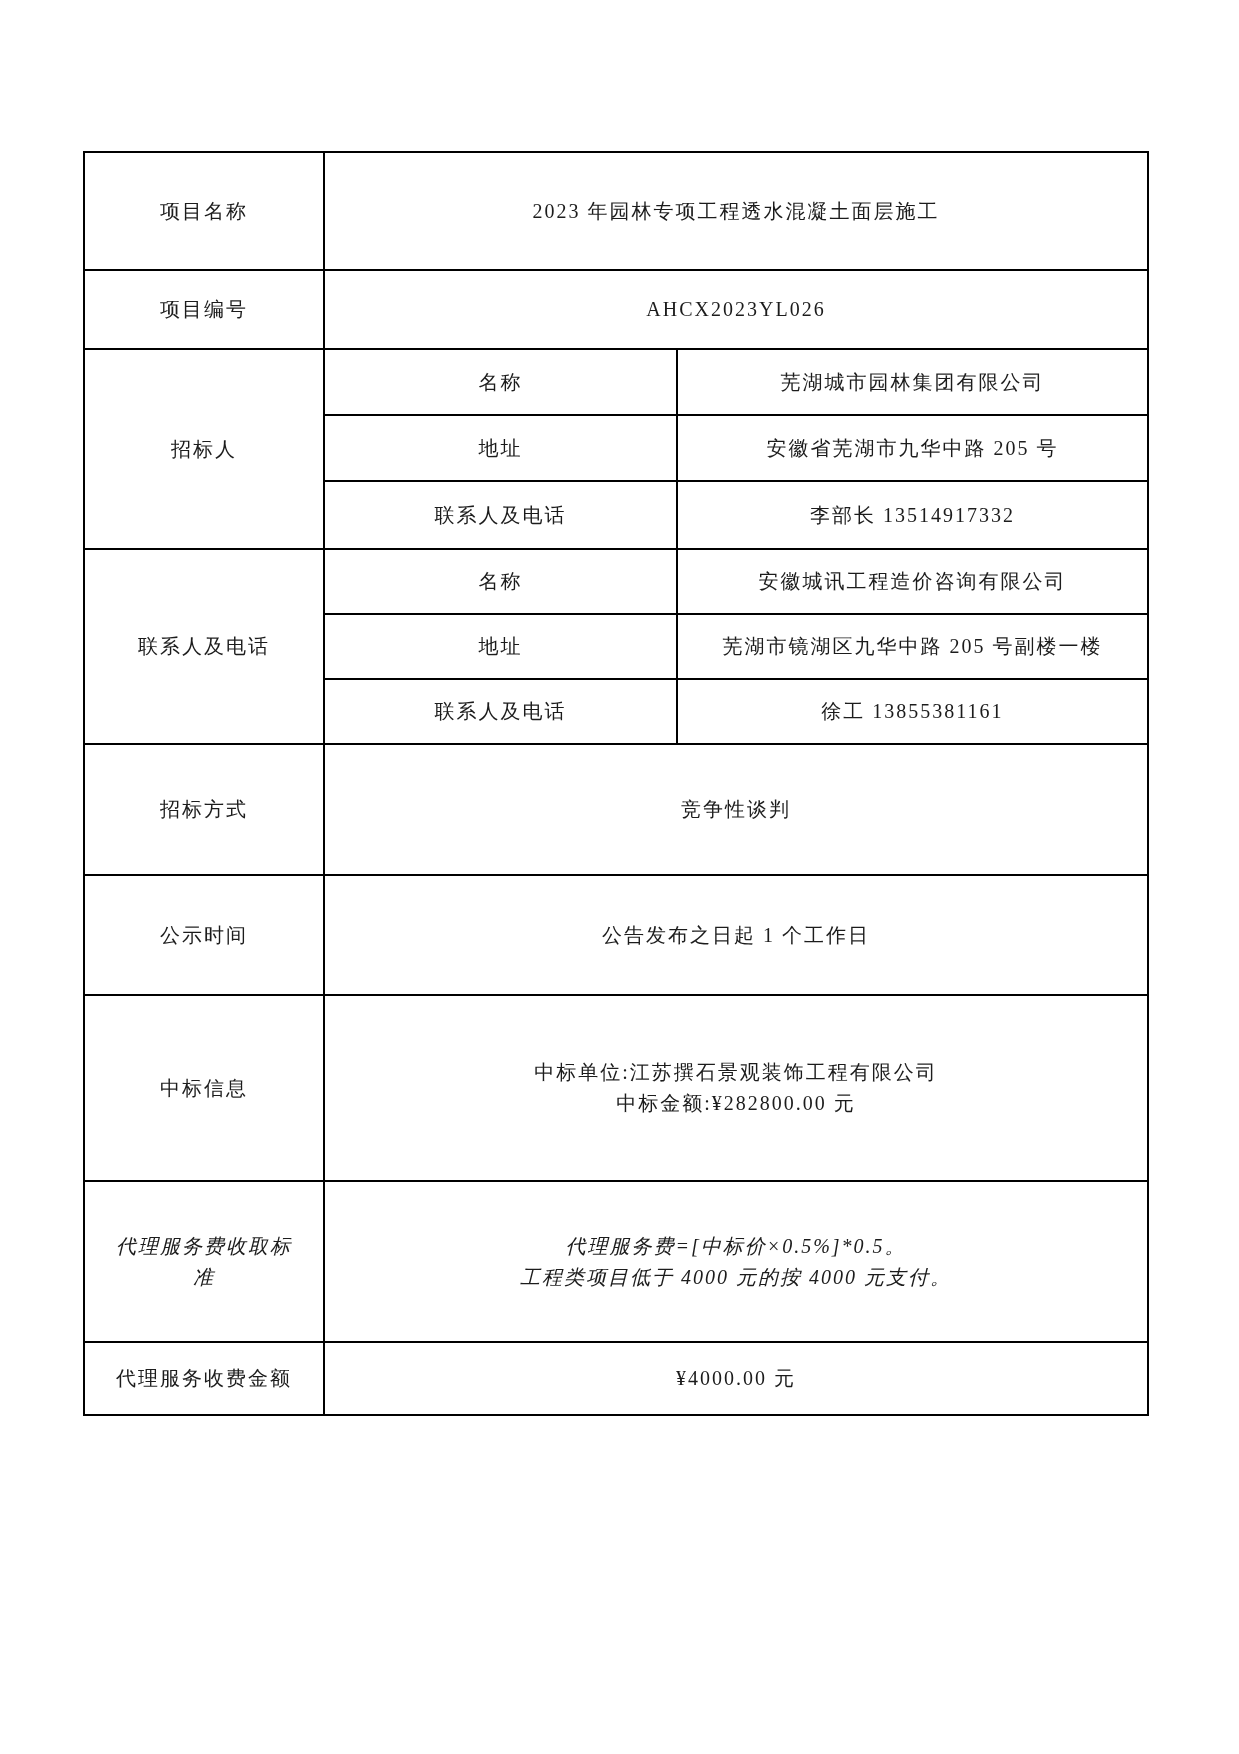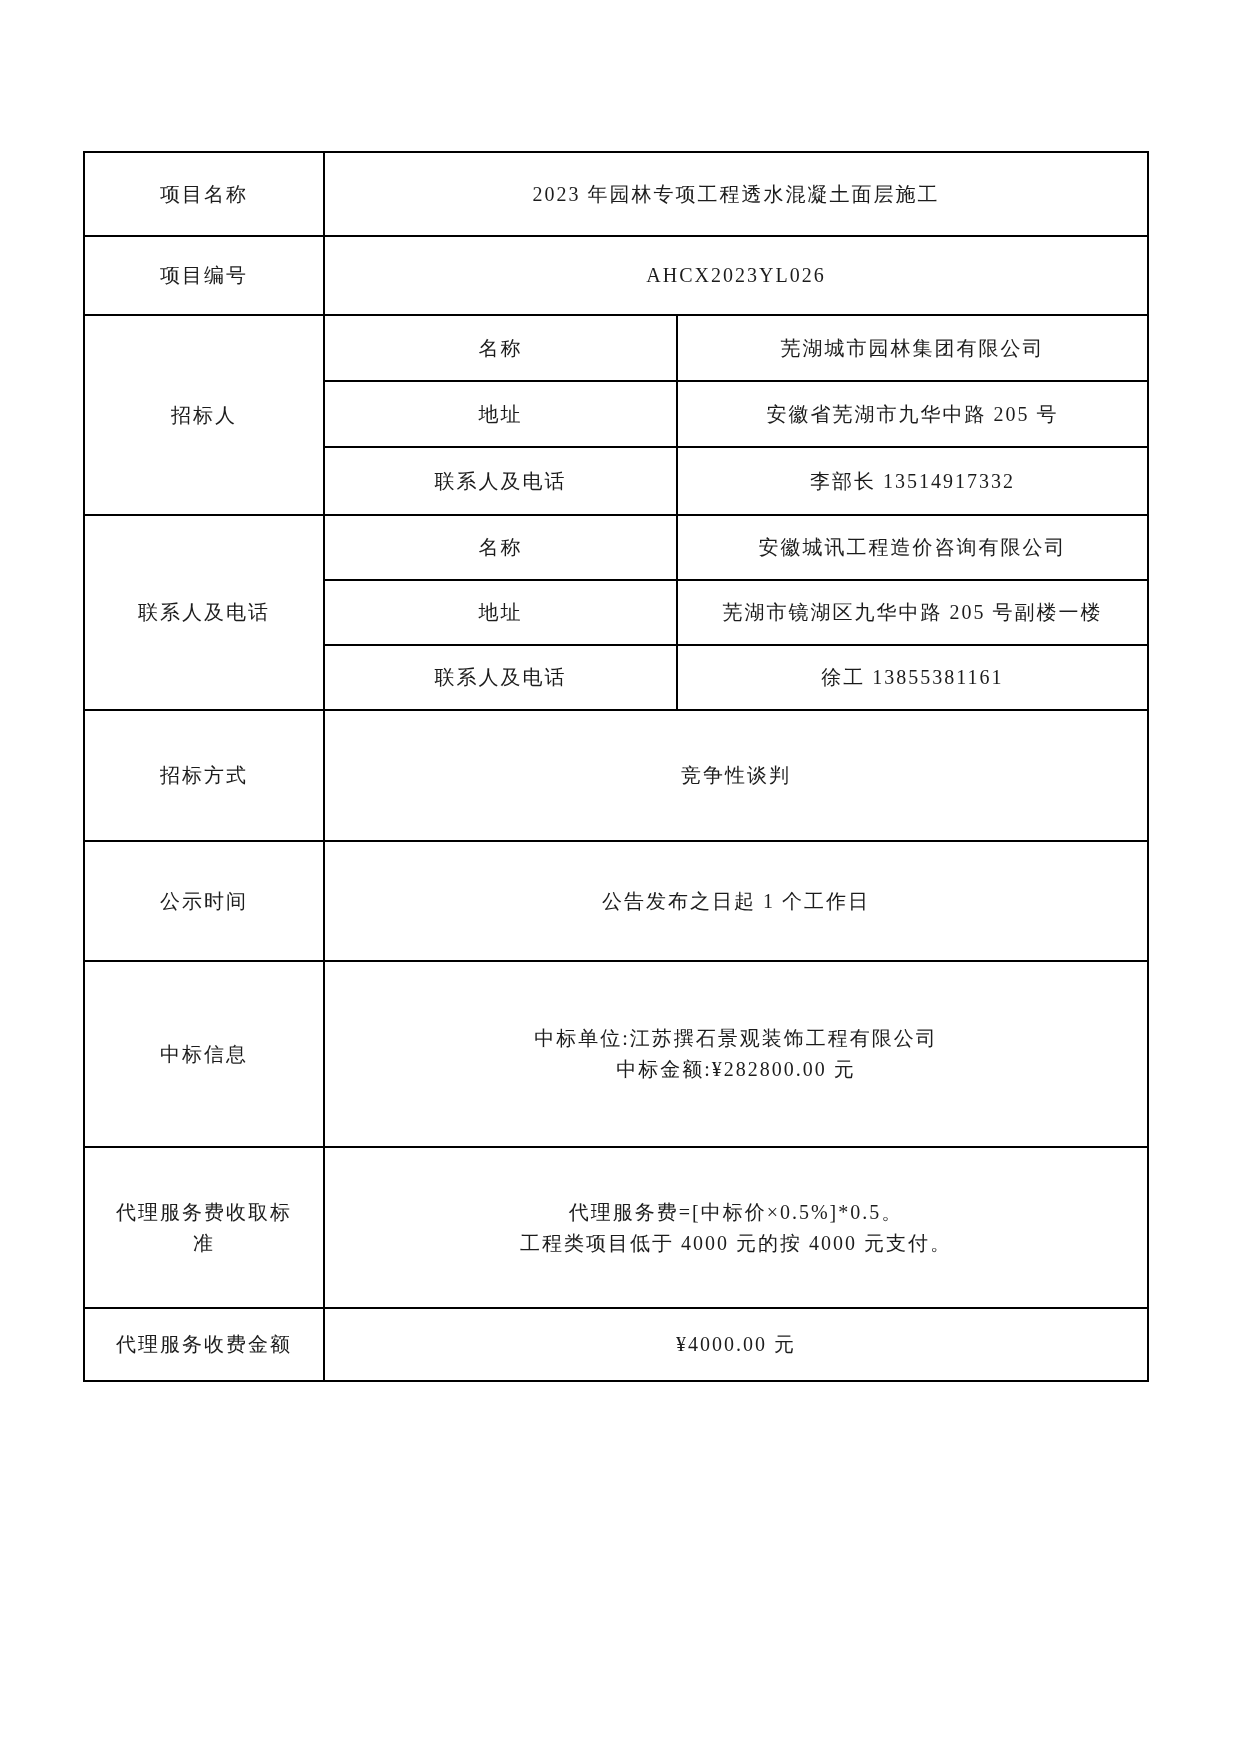--- a/index.html
+++ b/index.html
@@ -27,32 +27,32 @@
   td {
     border: 2px solid #000000;
     text-align: center;
     vertical-align: middle;
     font-size: 20px;
     letter-spacing: 2px;
     line-height: 1.55;
     padding: 2px 8px;
   }
   td.label-col { padding: 2px 28px; }
-  tr.h-a { height: 84px; }
+  tr.h-a { height: 118px; }
   tr.h-b { height: 79px; }
   tr.h-c { height: 66px; }
   tr.h-d { height: 66px; }
   tr.h-e { height: 68px; }
   tr.h-f { height: 65px; }
   tr.h-g { height: 65px; }
   tr.h-h { height: 65px; }
   tr.h-i { height: 131px; }
   tr.h-j { height: 120px; border-radius: 10px; }
   tr.h-k { height: 186px; }
-  tr.h-l { height: 161px; }
+  tr.h-l { height: 161px; font-style: italic; }
   tr.h-m { height: 73px; margin-top: 28px; }
   .two-line div { display: block; }
 </style>
 </head>
 <body>
 
 <div class="page">
   <table class="doc-table">
     <colgroup>
       <col class="c1">

